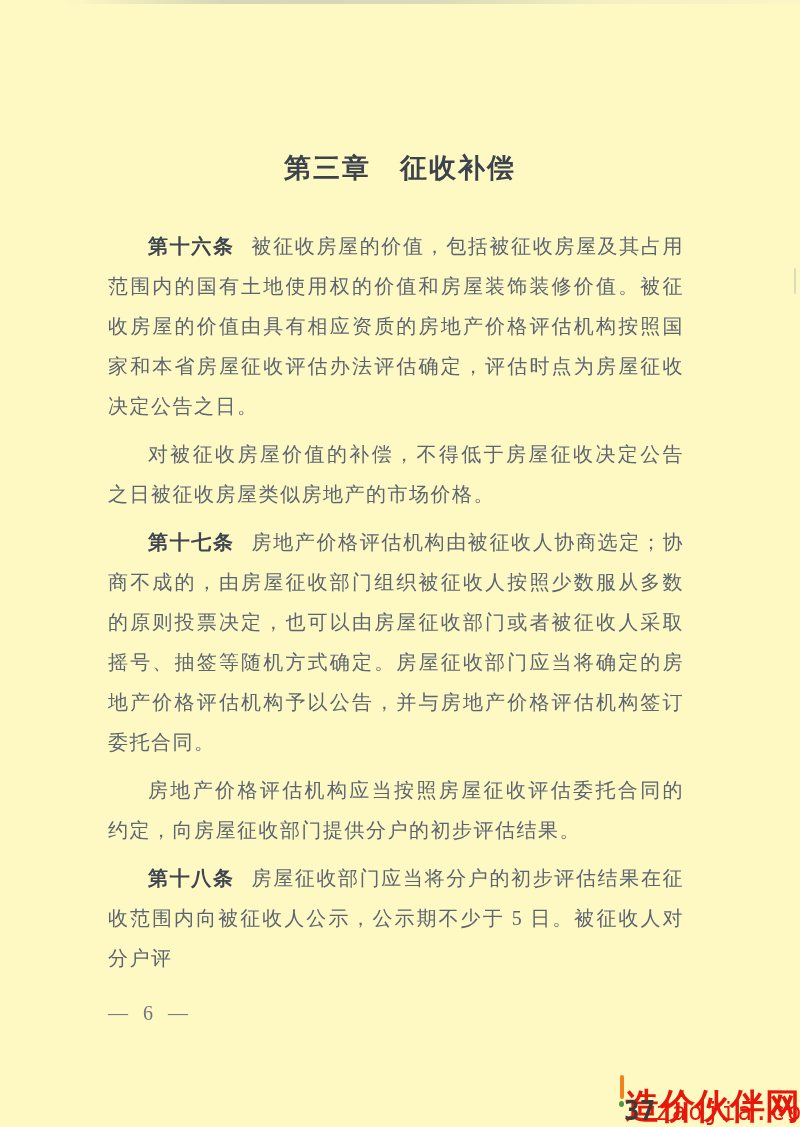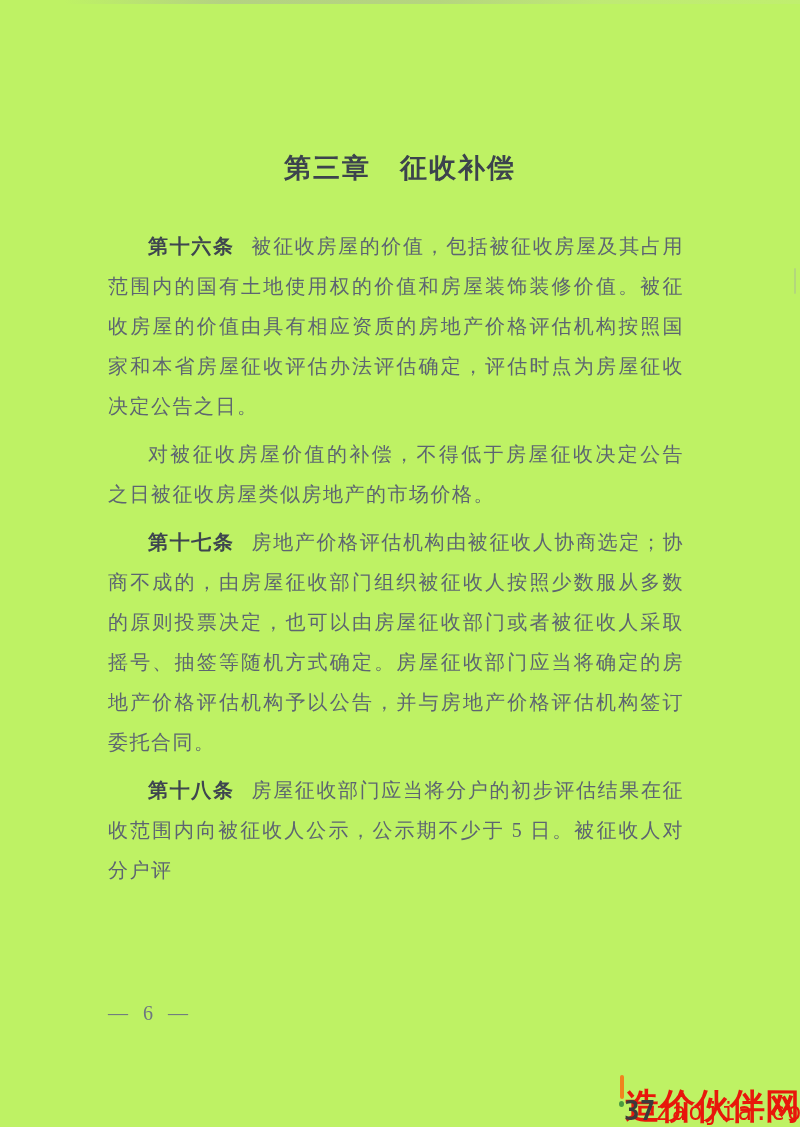--- a/index.html
+++ b/index.html
@@ -4,21 +4,21 @@
 <style>
   html, body {
     margin: 0;
     padding: 0;
     background: #ffffff;
   }
   .page {
     position: relative;
     width: 800px;
     height: 1127px;
-    background: #bef264;
+    background: #fef9c3;
     overflow: hidden;
     font-family: "Liberation Serif", "DejaVu Serif", serif;
   }
   
   .scan-edge-top {
     position: absolute;
     top: 0; left: 0;
     width: 100%; height: 4px;
     background: linear-gradient(to right,
       rgba(190,192,188,0) 8%,
@@ -123,20 +123,21 @@
 
   <div class="document-body">
   <p><span class="article-number">第十六条</span><span>被征收房屋的价值，包括被征收房屋及其占用范围内的国有土地使用权的价值和房屋装饰装修价值。被征收房屋的价值由具有相应资质的房地产价格评估机构按照国家和本省房屋征收评估办法评估确定，评估时点为房屋征收决定公告之日。</span></p>
 
 
 
   <p><span>对被征收房屋价值的补偿，不得低于房屋征收决定公告之日被征收房屋类似房地产的市场价格。</span></p>
 
   <p><span class="article-number">第十七条</span><span>房地产价格评估机构由被征收人协商选定；协商不成的，由房屋征收部门组织被征收人按照少数服从多数的原则投票决定，也可以由房屋征收部门或者被征收人采取摇号、抽签等随机方式确定。房屋征收部门应当将确定的房地产价格评估机构予以公告，并与房地产价格评估机构签订委托合同。</span></p>
 
+  <p><span>房地产价格评估机构应当按照房屋征收评估委托合同的约定，向房屋征收部门提供分户的初步评估结果。</span></p>
 
   <p><span class="article-number">第十八条</span><span>房屋征收部门应当将分户的初步评估结果在征收范围内向被征收人公示，公示期不少于 5 日。被征收人对分户评</span></p>
 </div>
 
   <div class="page-number">— 6 —</div>
 
   <div class="watermark">
     <div class="wm-mark-bar" style="background: rgb(240, 131, 30);"></div>
     <div class="wm-mark-dot" style="background: rgb(74, 154, 63);"></div>
     <div class="wm-site-name" style="color: rgb(232, 23, 11); margin-top: 24px;">造价伙伴网</div>

